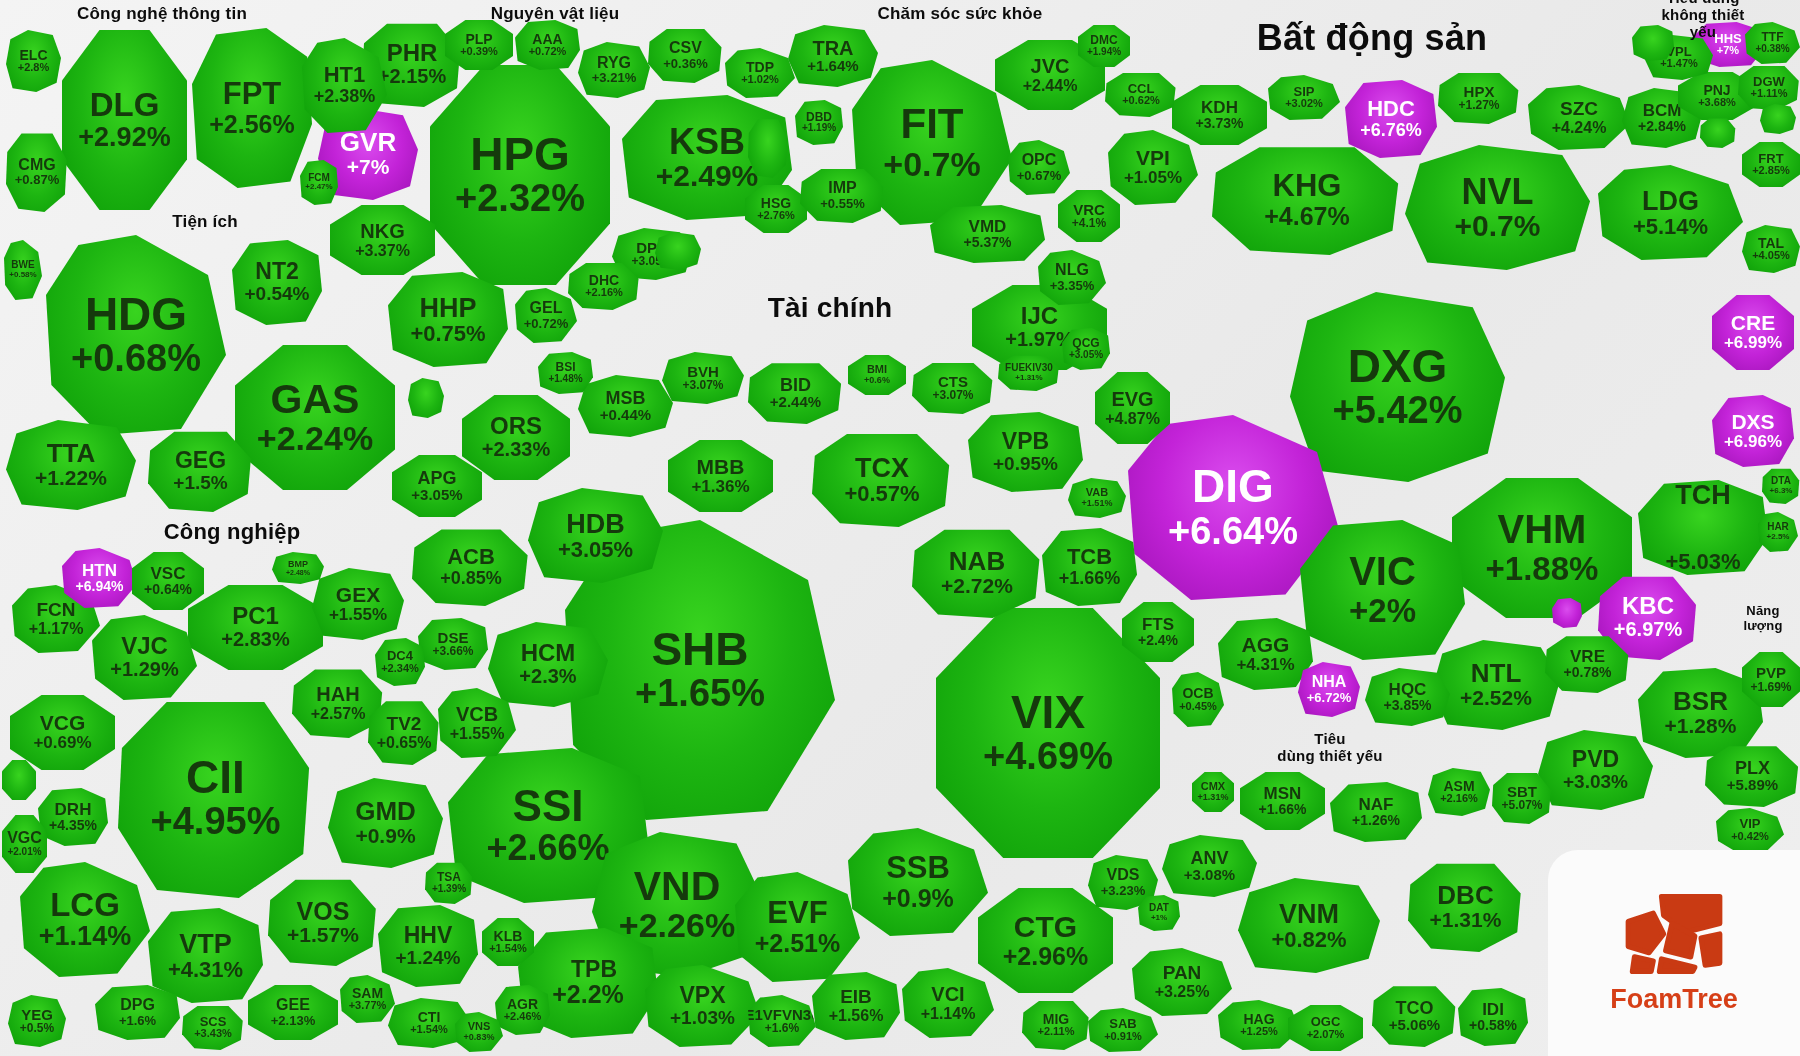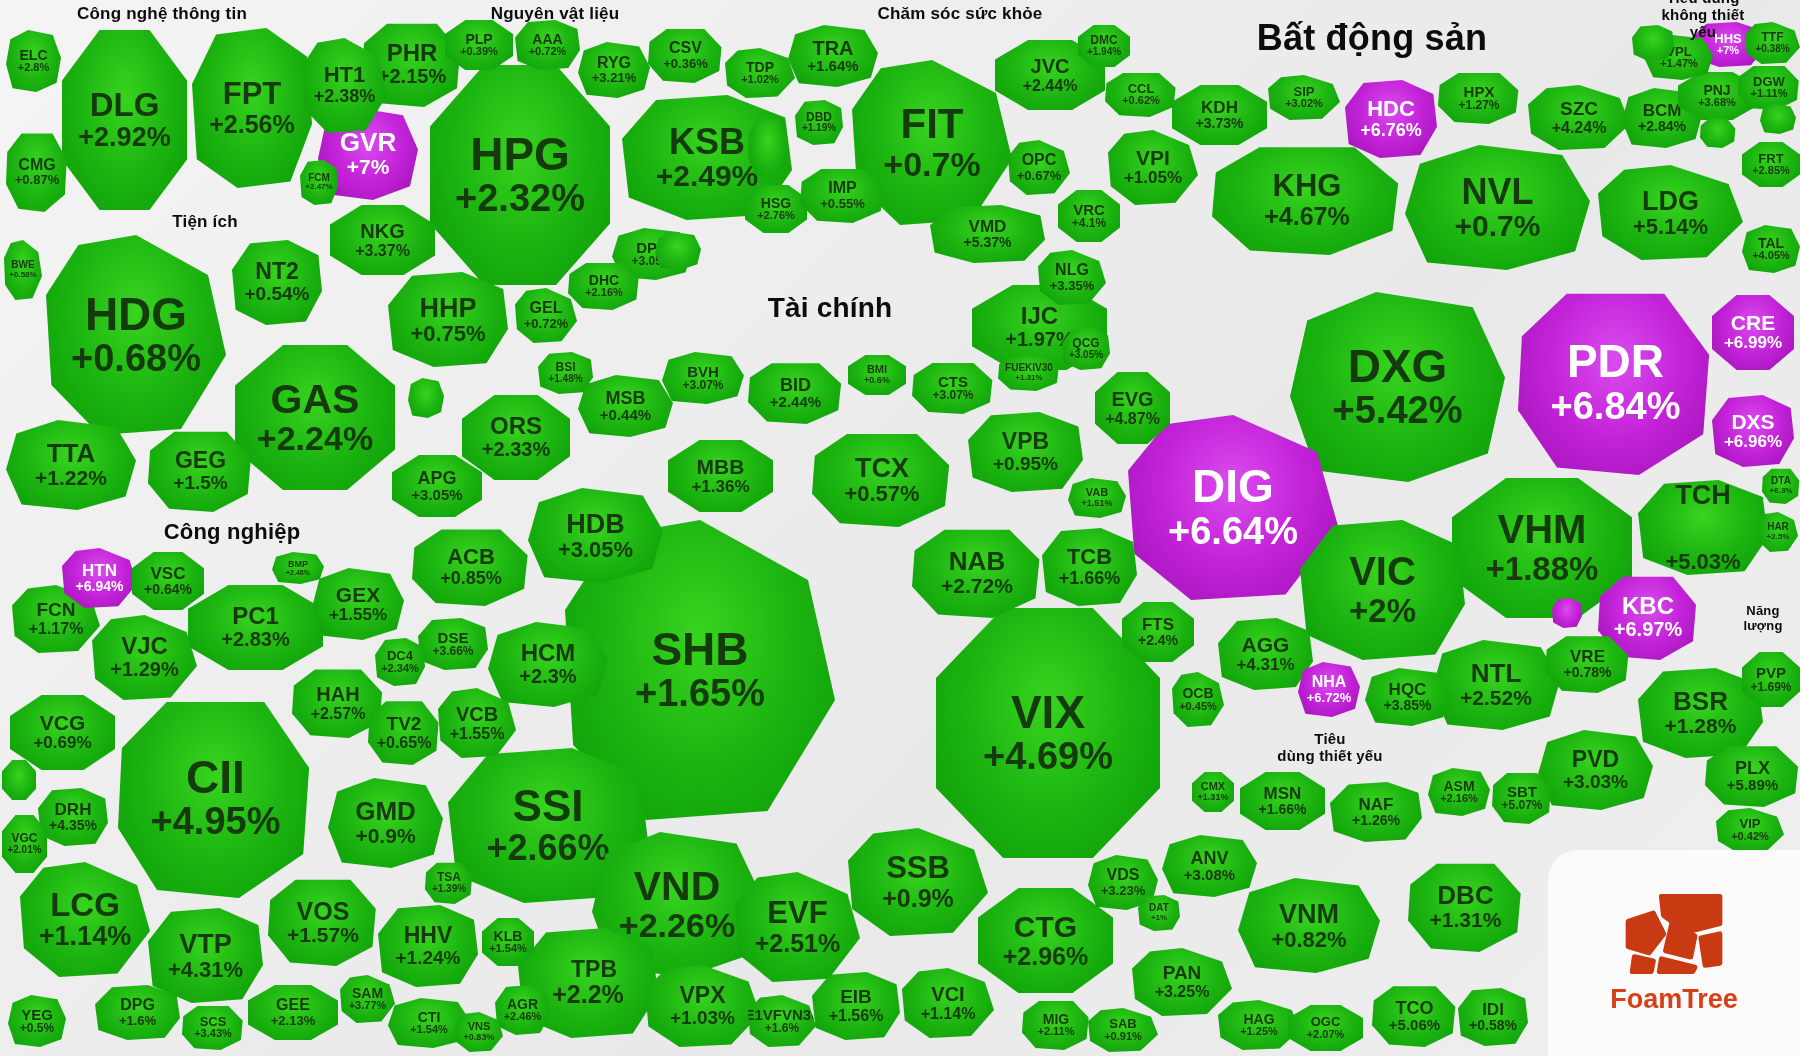--- a/index.html
+++ b/index.html
@@ -202,24 +202,20 @@
     </div>
     <div class="cell s1" style="left: 795px; top: 100px; width: 48px; height: 45px;">
       <div class="t" style="font-size: 12px;">DBD</div>
       <div class="pc" style="font-size: 10px;">+1.19%</div>
     </div>
     <div class="sec-h" style="left: 1372px; top: 38px; font-size: 36px;">Bất động sản</div>
     <div class="cell s2" style="left: 1290px; top: 292px; width: 215px; height: 190px;">
       <div class="t" style="font-size: 46px;">DXG</div>
       <div class="pc" style="font-size: 38px;">+5.42%</div>
     </div>
-    <div class="cell s3 p" style="left: 1518px; top: 290px; width: 195px; height: 185px;">
-      <div class="t" style="font-size: 46px;">PDR</div>
-      <div class="pc" style="font-size: 38px;">+6.84%</div>
-    </div>
     <div class="cell s4 p" style="left: 1128px; top: 415px; width: 210px; height: 185px;">
       <div class="t" style="font-size: 46px;">DIG</div>
       <div class="pc" style="font-size: 38px;">+6.64%</div>
     </div>
     <div class="cell s0" style="left: 1452px; top: 478px; width: 180px; height: 140px;">
       <div class="t" style="font-size: 40px;">VHM</div>
       <div class="pc" style="font-size: 33px;">+1.88%</div>
     </div>
     <div class="cell s1" style="left: 1300px; top: 520px; width: 165px; height: 140px;">
       <div class="t" style="font-size: 40px;">VIC</div>
@@ -602,21 +598,21 @@
     </div>
     <div class="cell s3" style="left: 182px; top: 1005px; width: 62px; height: 45px;">
       <div class="t" style="font-size: 13px;">SCS</div>
       <div class="pc" style="font-size: 11px;">+3.43%</div>
     </div>
     <div class="cell s4" style="left: 340px; top: 975px; width: 55px; height: 48px;">
       <div class="t" style="font-size: 14px;">SAM</div>
       <div class="pc" style="font-size: 11px;">+3.77%</div>
     </div>
     <div class="cell s0" style="left: 2px; top: 815px; width: 45px; height: 58px;">
-      <div class="t" style="font-size: 12px;">VGC</div>
+      <div class="t" style="font-size: 16px;">VGC</div>
       <div class="pc" style="font-size: 10px;">+2.01%</div>
     </div>
     <div class="cell s1" style="left: 375px; top: 638px; width: 50px; height: 48px;">
       <div class="t" style="font-size: 13px;">DC4</div>
       <div class="pc" style="font-size: 11px;">+2.34%</div>
     </div>
     <div class="cell s2" style="left: 272px; top: 552px; width: 52px; height: 32px;">
       <div class="t" style="font-size: 9px;">BMP</div>
       <div class="pc" style="font-size: 7px;">+2.48%</div>
     </div>

